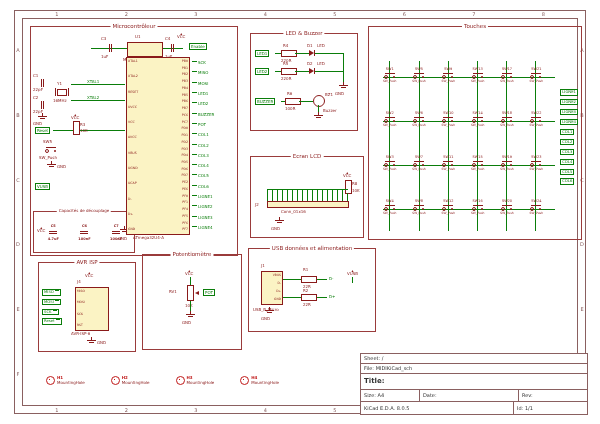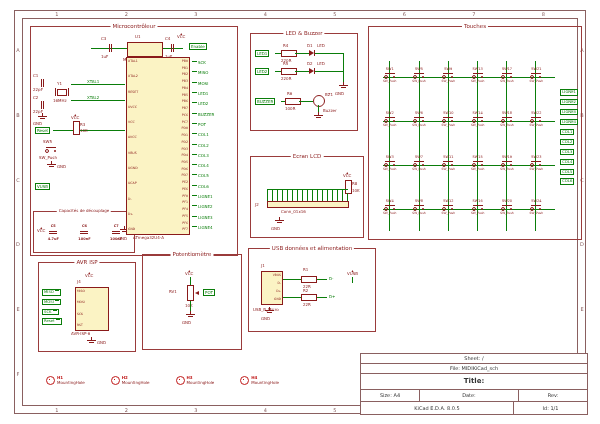--- a/index.html
+++ b/index.html
@@ -83,21 +83,21 @@
   .lcdconn{position:absolute;border:1px solid #8a1a1a;background:#fbf3c4;}
   
   .holes{position:absolute;left:46px;top:376px;display:flex;gap:26px;}
   .hole{display:flex;align-items:center;gap:2px;}
   .holesym{width:7px;height:7px;border:1px solid #c01818;border-radius:50%;position:relative;flex:none;}
   .holesym::after{content:"";position:absolute;left:2px;top:2px;width:1px;height:1px;background:#c01818;}
   .holetxt{display:flex;flex-direction:column;font-size:4px;line-height:4.5px;color:#c01818;}
   .holetxt .hval{color:#8a1a1a;}
   
   .tblock{position:absolute;border:1.5px solid #8a6060;background:#fff;}
-  .trow{border-top:1px solid #8a6060;font-size:5px;padding:0 3px;color:#333;overflow:hidden;white-space:nowrap;text-align:center;}
+  .trow{border-top:1px solid #8a6060;font-size:5px;padding:0 3px;color:#333;overflow:hidden;white-space:nowrap;}
   .trow:first-child{border-top:none;}
   .tr9{height:9px;line-height:9px;}
   .ttitle{height:15px;line-height:14px;font-weight:bold;font-size:7px;}
   .tsplit{display:flex;padding:0;}
   .tsplit span{padding:0 3px;border-left:1px solid #8a6060;overflow:hidden;white-space:nowrap;}
   .tsplit span:first-child{border-left:none;}
   .tr11{height:11px;line-height:11px;}
   .tr13{height:13px;line-height:12px;}
 </style>
 </head>

